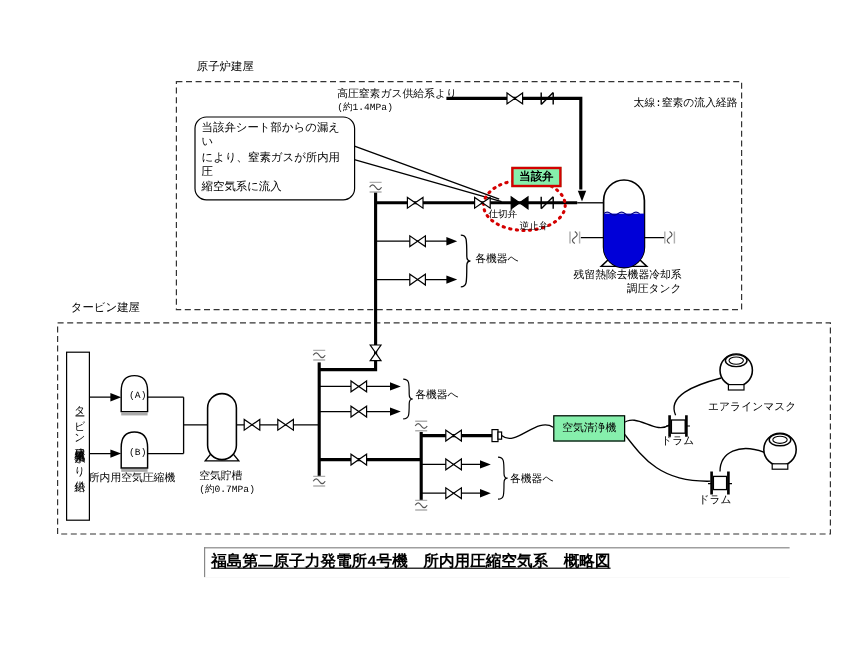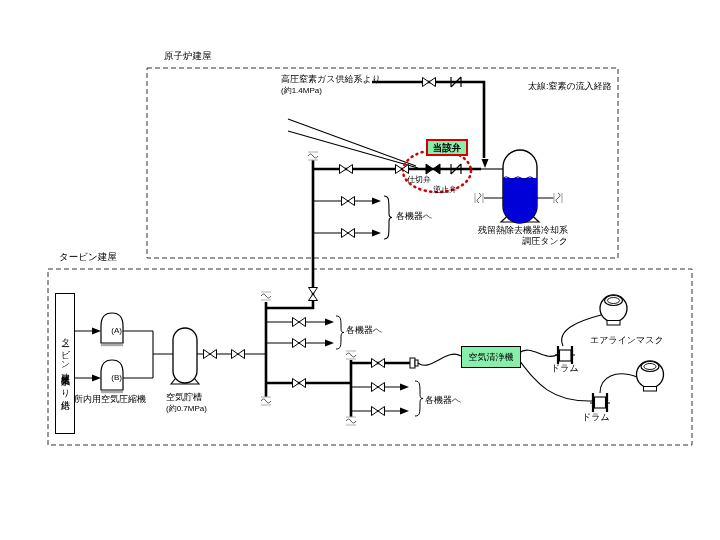--- a/index.html
+++ b/index.html
@@ -1,17 +1,17 @@
 <!DOCTYPE html>
 <html><head>
 <meta charset="utf-8">
 <style>
   html,body{margin:0;padding:0;background:#fff;}
   #stage{position:relative;width:720px;height:481px;background:#ffffff;overflow:hidden;
-         font-family:Liberation Sans, sans-serif;}
+         font-family:Liberation Mono, monospace;}
   #linework{position:absolute;left:0;top:0;z-index:1;}
   .lbl{position:absolute;z-index:2;color:#000;white-space:nowrap;line-height:1.15;}
   .f9{font-size:9px;} .f8{font-size:8px;text-align:center;} .f10{font-size:9.5px;}
   .ctr{text-align:right;}
   .p3{stroke:#000;stroke-width:2.6;fill:none;}
   .p1{stroke:#000;stroke-width:1.1;fill:none;}
   .hose{stroke:#000;stroke-width:1.1;fill:none;}
   .dash{fill:none;stroke:#333;stroke-width:1;stroke-dasharray:5 3;}
   .callout{position:absolute;left:162px;top:97px;width:122px;z-index:3;
            border:1.5px solid #000;border-radius:10px;background:#fff;
@@ -190,20 +190,25 @@
     <ellipse cx="650" cy="366.5" rx="9" ry="5" fill="#fff" stroke="#000" stroke-width="1.2"></ellipse>
     <ellipse cx="650" cy="366.5" rx="6" ry="3" fill="none" stroke="#000" stroke-width="0.9"></ellipse>
   </g>
 </svg>
 
 <div class="lbl f10" style="left:164px;top:51px;">原子炉建屋</div>
 <div class="lbl f9" style="left:281px;top:74px;">高圧窒素ガス供給系より</div>
 <div class="lbl f8" style="left:281px;top:86px;">(約1.4MPa)</div>
 <div class="lbl f9" style="left:504px;top:81px;margin-left:24px;">太線:窒素の流入経路</div>
 
+<div class="callout">
+  <span>当該弁シート部からの漏えい</span><br>
+  <span>により、窒素ガスが所内用圧</span><br>
+  <span>縮空気系に流入</span>
+</div>
 
 <div class="subject-valve" style="color:#000;">当該弁</div>
 <div class="lbl f8" style="left:407px;top:175px;">仕切弁</div>
 <div class="lbl f8" style="left:433px;top:185px;">逆止弁</div>
 <div class="lbl f9" style="left:396px;top:211px;">各機器へ</div>
 
 <div class="lbl f9 ctr" style="left:470px;top:225px;width:98px;">残留熱除去機器冷却系</div>
 <div class="lbl f9 ctr" style="left:470px;top:236px;width:98px;">調圧タンク</div>
 
 <div class="lbl f10" style="left:59px;top:252px;">タービン建屋</div>
@@ -217,14 +222,17 @@
 <div class="lbl f8" style="left:166px;top:404px;">(約0.7MPa)</div>
 
 <div class="lbl f9" style="left:346px;top:325px;">各機器へ</div>
 <div class="lbl f9" style="left:425px;top:395px;">各機器へ</div>
 
 <div class="purifier">空気清浄機</div>
 <div class="lbl f9" style="left:551px;top:363px;">ドラム</div>
 <div class="lbl f9" style="left:582px;top:412px;">ドラム</div>
 <div class="lbl f9" style="left:590px;top:335px;">エアラインマスク</div>
 
-
+<div class="titlebox">
+  <span>福島第二原子力発電所4号機　所内用圧縮空気系　概略図</span>
 </div>
 
+</div>
+
 </body></html>

